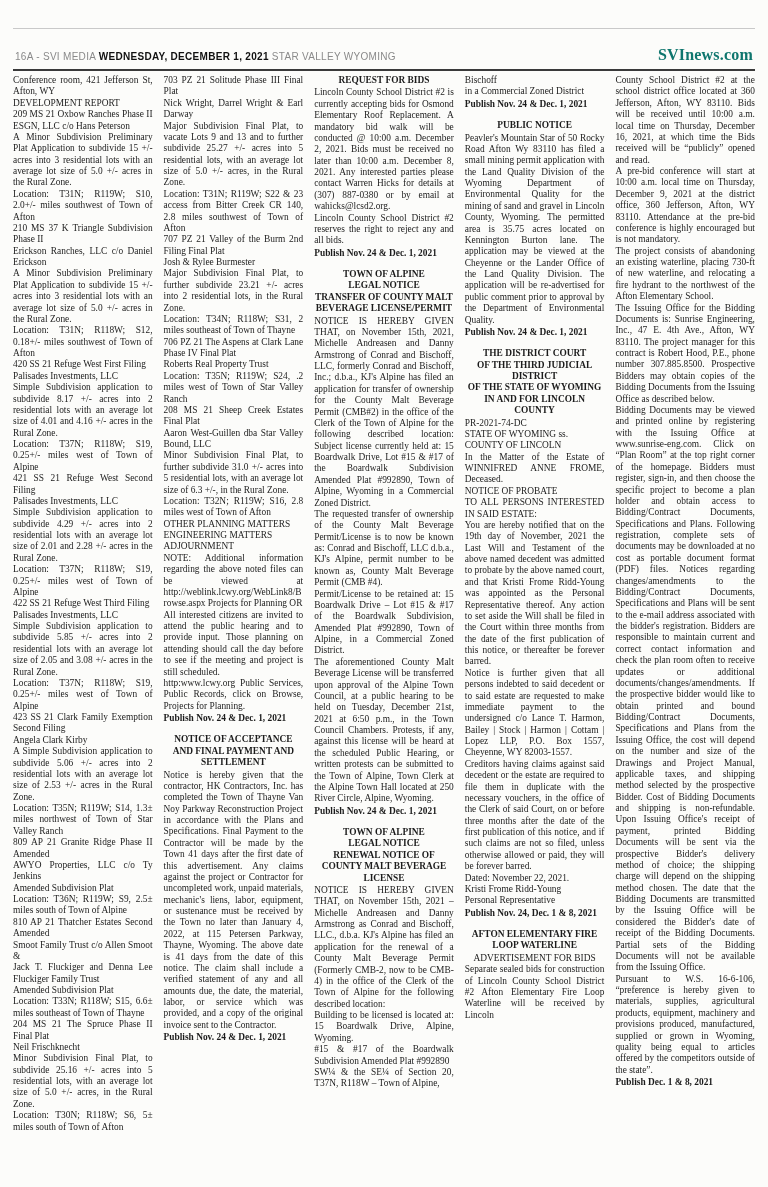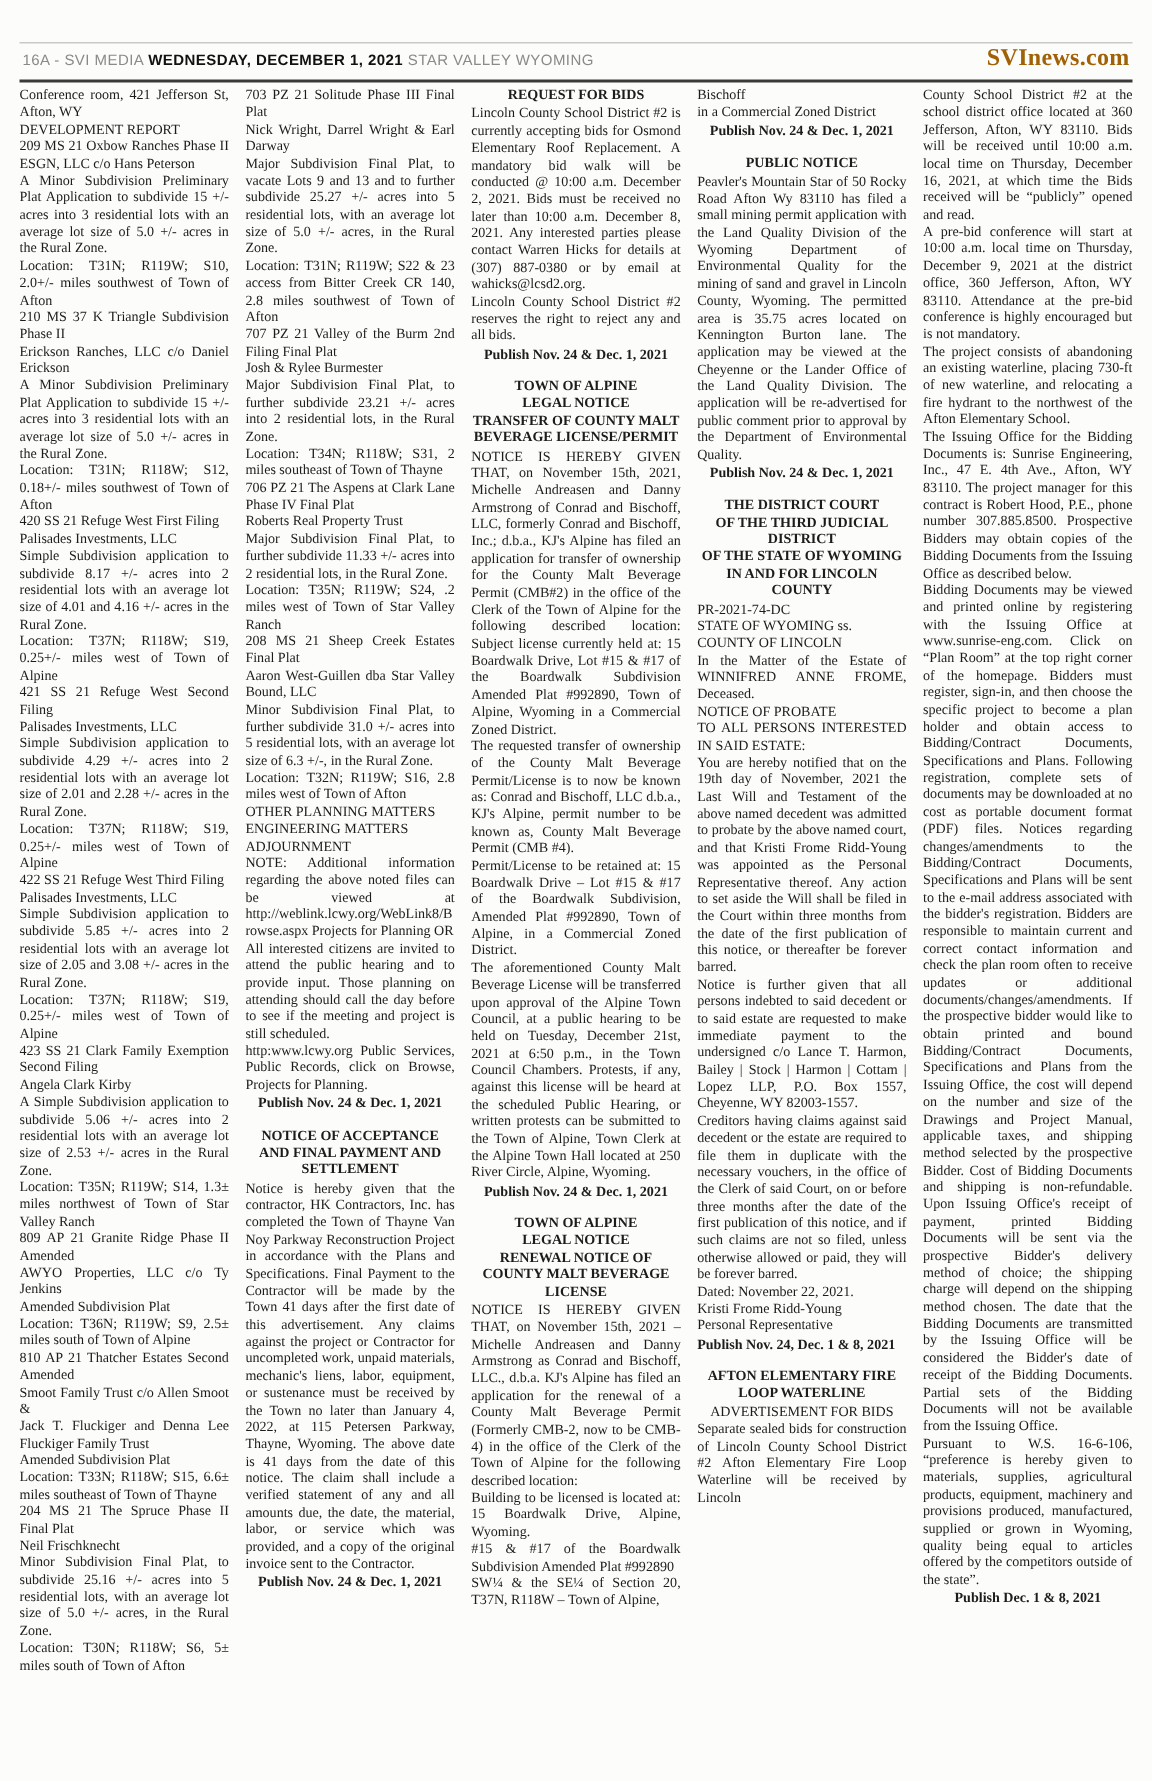--- a/index.html
+++ b/index.html
@@ -7,49 +7,49 @@
     width:768px;height:1187px;overflow:hidden;
     background:#fcfcfa;
     font-family:"Liberation Serif", serif;
     color:#1c1c1c;
   }
   .page{padding:0 13px;}
   .masthead{
     margin-top:28px;
     border-top:1px solid #c9c9c9;
     border-bottom:2px solid #3a3a3a;
-    padding:1px 2px 5px 2px;
+    padding:17px 2px 5px 2px;
     display:flex;justify-content:space-between;align-items:baseline;
   }
   .kicker{
     font-family:"Liberation Sans", sans-serif;
     font-size:10px;color:#8a8a8a;letter-spacing:.3px;
   }
   .kicker .date{color:#111;font-weight:bold;}
   .site{
     font-family:"Liberation Serif", serif;
-    font-size:16px;font-weight:bold;color:#a16207;letter-spacing:.2px;margin-left:22px;
+    font-size:16px;font-weight:bold;color:#0f766e;letter-spacing:.2px;margin-left:22px;
   }
   .columns{
     display:flex;gap:11px;
     padding-top:4px;
     height:1118px;overflow:hidden;
   }
   .col{
     flex:1 1 0;min-width:0;
     font-size:9.4px;line-height:1.21;
     text-align:justify;
   }
   .col p{margin:0;word-wrap:break-word;}
   .col p.heading{
     font-weight:bold;text-align:center;white-space:pre-line;
     margin-bottom:1px;
   }
   .col p.subheading{text-align:center;margin:0;}
-  .col p.publish{font-weight:bold;text-align:center;margin:1px 0 10px 0;}
+  .col p.publish{font-weight:bold;margin:1px 0 10px 0;}
   .col p.publish_right{font-weight:bold;margin:1px 0 10px 0;}
   .col p:first-child{margin-top:0;}
 </style>
 </head>
 <body>
 
 <div class="page">
   <div class="masthead">
     <div class="kicker">
       <span>16A - SVI MEDIA</span>
@@ -103,21 +103,20 @@
         <p class="body">703 PZ 21 Solitude Phase III Final Plat</p>
         <p class="body">Nick Wright, Darrel Wright &amp; Earl Darway</p>
         <p class="body">Major Subdivision Final Plat, to vacate Lots 9 and 13 and to further subdivide 25.27 +/- acres into 5 residential lots, with an average lot size of 5.0 +/- acres, in the Rural Zone.</p>
         <p class="body">Location: T31N; R119W; S22 &amp; 23 access from Bitter Creek CR 140, 2.8 miles southwest of Town of Afton</p>
         <p class="body">707 PZ 21 Valley of the Burm 2nd Filing Final Plat</p>
         <p class="body">Josh &amp; Rylee Burmester</p>
         <p class="body">Major Subdivision Final Plat, to further subdivide 23.21 +/- acres into 2 residential lots, in the Rural Zone.</p>
         <p class="body">Location: T34N; R118W; S31, 2 miles southeast of Town of Thayne</p>
         <p class="body">706 PZ 21 The Aspens at Clark Lane Phase IV Final Plat</p>
         <p class="body">Roberts Real Property Trust</p>
-        <p class="body">Major Subdivision Final Plat, to further subdivide 11.33 +/- acres into 2 residential lots, in the Rural Zone.</p>
         <p class="body">Location: T35N; R119W; S24, .2 miles west of Town of Star Valley Ranch</p>
         <p class="body">208 MS 21 Sheep Creek Estates Final Plat</p>
         <p class="body">Aaron West-Guillen dba Star Valley Bound, LLC</p>
         <p class="body">Minor Subdivision Final Plat, to further subdivide 31.0 +/- acres into 5 residential lots, with an average lot size of 6.3 +/-, in the Rural Zone.</p>
         <p class="body">Location: T32N; R119W; S16, 2.8 miles west of Town of Afton</p>
         <p class="body">OTHER PLANNING MATTERS</p>
         <p class="body">ENGINEERING MATTERS</p>
         <p class="body">ADJOURNMENT</p>
         <p class="body">NOTE:  Additional information regarding the above noted files can be viewed at http://weblink.lcwy.org/WebLink8/Browse.aspx Projects for Planning OR</p>
         <p class="body">All interested citizens are invited to attend the public hearing and to provide input.  Those planning on attending should call the day before to see if the meeting and project is still scheduled.</p>

